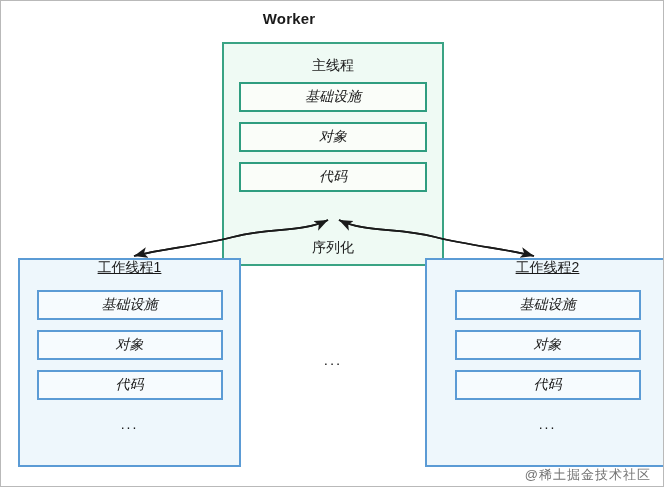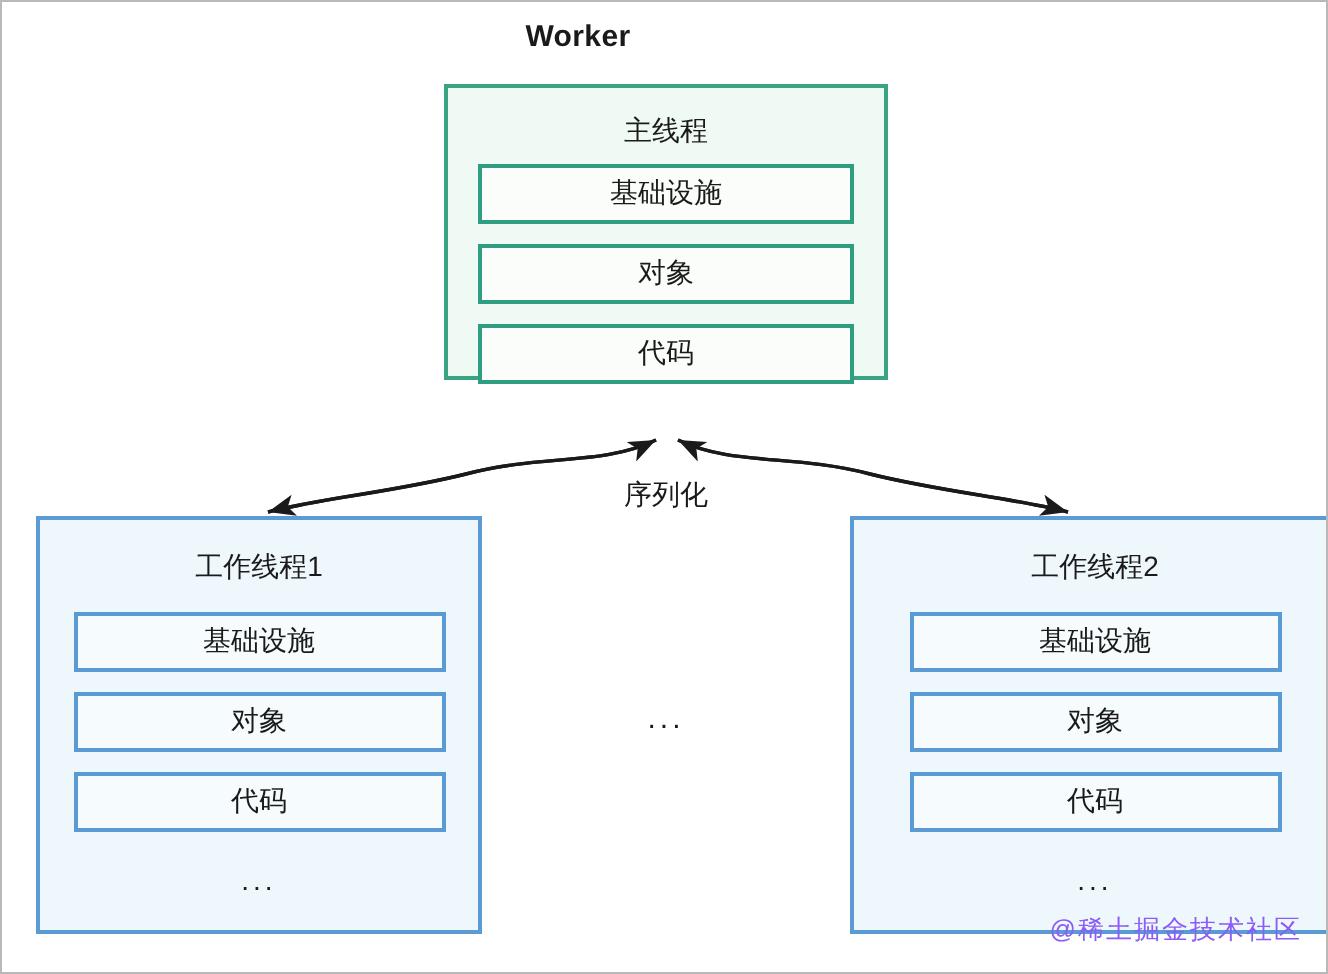--- a/index.html
+++ b/index.html
@@ -49,34 +49,35 @@
   .slot {
     box-sizing: border-box;
     border-width: 2px;
     border-style: solid;
     text-align: center;
     font-size: 14px;
     color: #1a1a1a;
     display: flex;
     align-items: center;
     justify-content: center;
+    font-style: italic;
   }
   .ellipsis-inner {
     text-align: center;
     font-size: 14px;
     color: #1a1a1a;
     letter-spacing: 2px;
   }
 
   
   #main-thread-box {
     left: 221px;
     top: 41px;
     width: 222px;
-    height: 148px;
+    height: 224px;
     border-color: #3aa384;
     background: #effaf4;
   }
   #main-thread-box .group-title {
     margin-top: 14px;
   }
   #main-thread-box .slot {
     border-color: #2f9d80;
     background: #fafdf9;
     width: 188px;
@@ -84,21 +85,21 @@
     margin: 10px auto 0 auto;
   }
   #main-thread-box .slot:first-of-type { margin-top: 15px; }
 
   
   .worker-box {
     border-color: #5b9bd5;
     background: #eef7fc;
   }
   .worker-box .group-title {
-    margin-top: 16px;
+    text-decoration: underline;
   }
   .worker-box .slot {
     border-color: #5b9bd5;
     background: #f6fbfe;
     width: 186px;
     height: 30px;
     margin: 10px auto 0 auto;
   }
   .worker-box .slot.first { margin-top: 16px; }
   .worker-box .ellipsis-inner { margin-top: 16px; }
@@ -146,23 +147,23 @@
     text-align: center;
     font-size: 15px;
     color: #1a1a1a;
     letter-spacing: 2px;
   }
 
   
   #watermark {
     position: absolute;
     right: 12px;
-    bottom: 12px;
+    bottom: 2px;
     font-size: 13px;
-    color: #8b5cf6;
+    color: #737373;
     letter-spacing: 1px;
   }
 </style>
 </head>
 <body>
 
 <div id="canvas">
 
   <div class="diagram-title">Worker</div>
 

